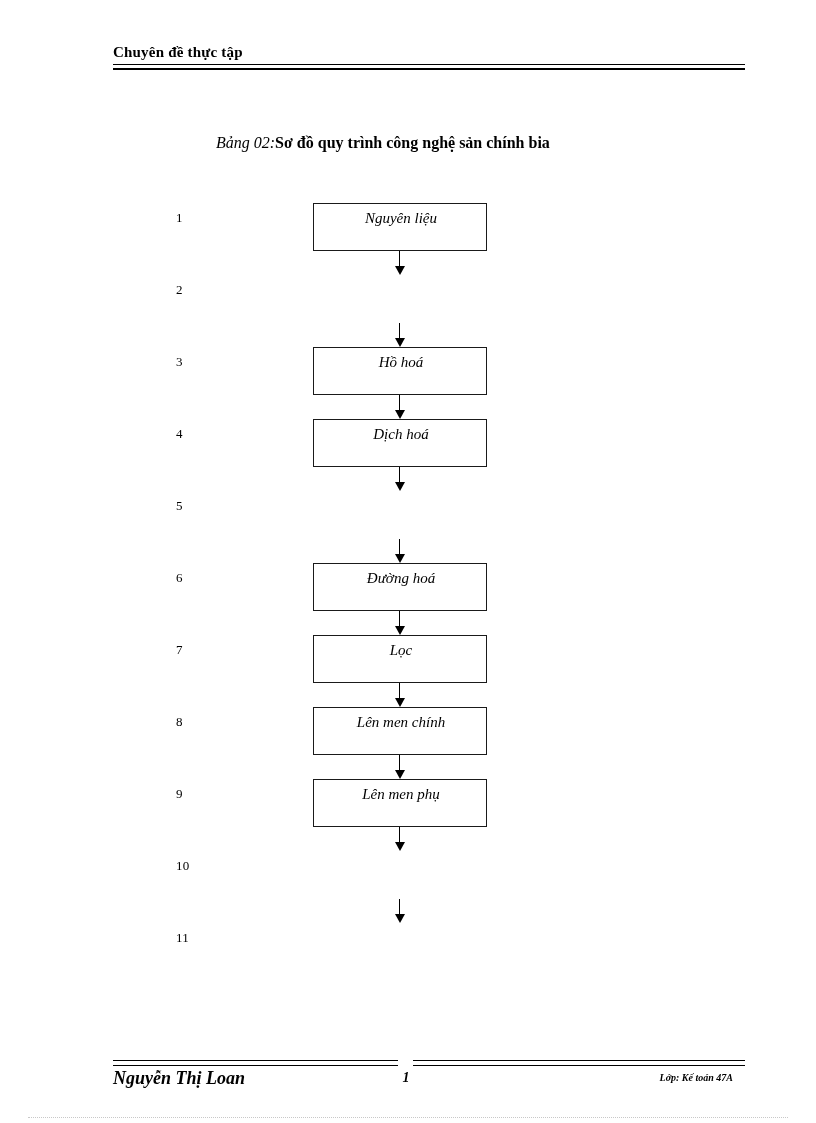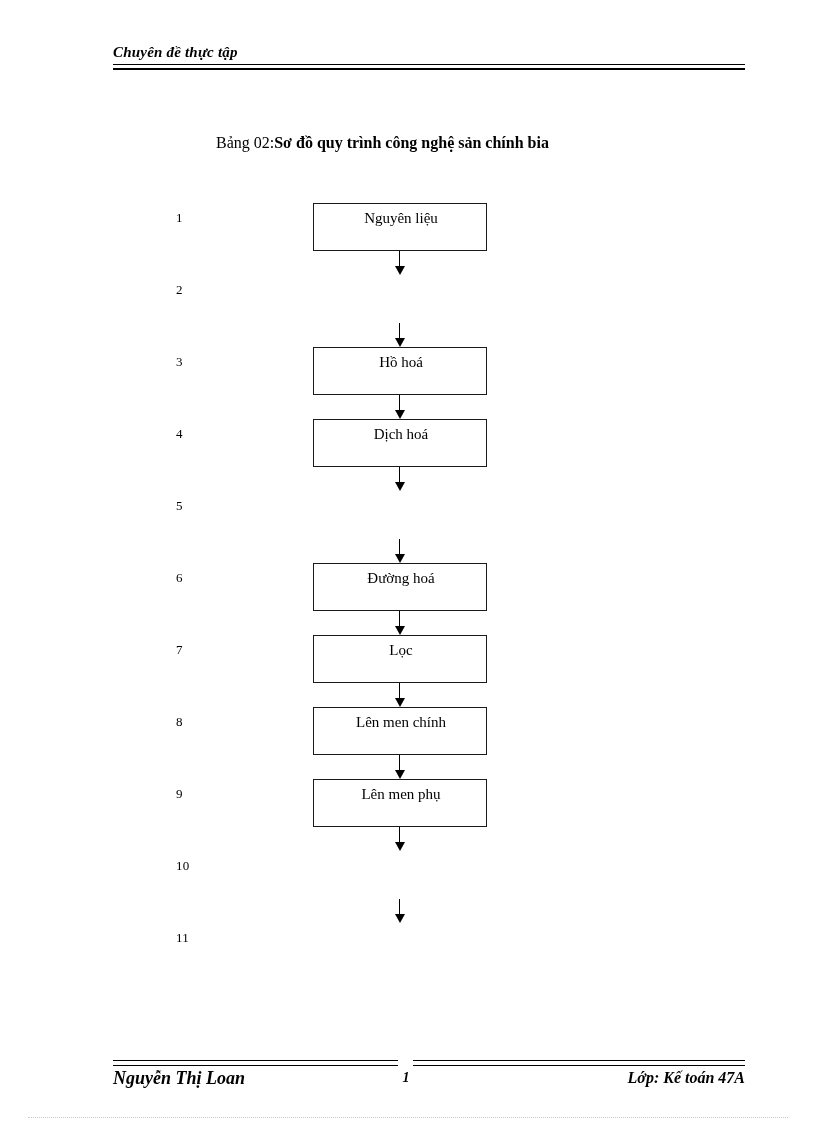--- a/index.html
+++ b/index.html
@@ -19,21 +19,20 @@
 
   
   .header {
     position: absolute;
     left: 113px;
     top: 42px;
     width: 632px;
     height: 32px;
   }
   .header-title {
-    font-style: italic;
     font-weight: bold;
     font-size: 15px;
     letter-spacing: 0.2px;
     line-height: 20px;
     white-space: nowrap;
   }
   .header-rule {
     position: absolute;
     left: 0;
     top: 26px;
@@ -53,20 +52,21 @@
   
   .caption {
     position: absolute;
     left: 216px;
     top: 132px;
     font-size: 16px;
     line-height: 22px;
     white-space: nowrap;
   }
   .caption .cap-num {
+    font-style: italic;
     font-weight: normal;
   }
   .caption .cap-text {
     font-weight: bold;
   }
 
   
   .flow {
     position: absolute;
     left: 0;
@@ -102,20 +102,21 @@
   }
   .flow-box-label {
     position: absolute;
     left: 0;
     top: 5px;
     width: 174px;
     text-align: center;
     font-size: 15px;
     line-height: 19px;
     white-space: nowrap;
+    font-style: italic;
   }
   .flow-arrow {
     position: absolute;
     left: 399px;
     width: 2px;
     height: 24px;
   }
   .flow-arrow .shaft {
     position: absolute;
     left: 0;
@@ -184,25 +185,25 @@
     top: 0;
     width: 16px;
     text-align: center;
     font-style: italic;
     font-weight: bold;
     font-size: 14px;
     line-height: 20px;
   }
   .footer-right {
     position: absolute;
-    right: 0;
-    top: 0;
-    font-style: italic;
-    font-weight: bold;
-    font-size: 16px;
+    right: 12px;
+    top: 0;
+    font-style: italic;
+    font-weight: bold;
+    font-size: 10px;
     line-height: 20px;
     white-space: nowrap;
   }
 
   
   .scan-edge {
     position: absolute;
     left: 28px;
     top: 1117px;
     width: 760px;

